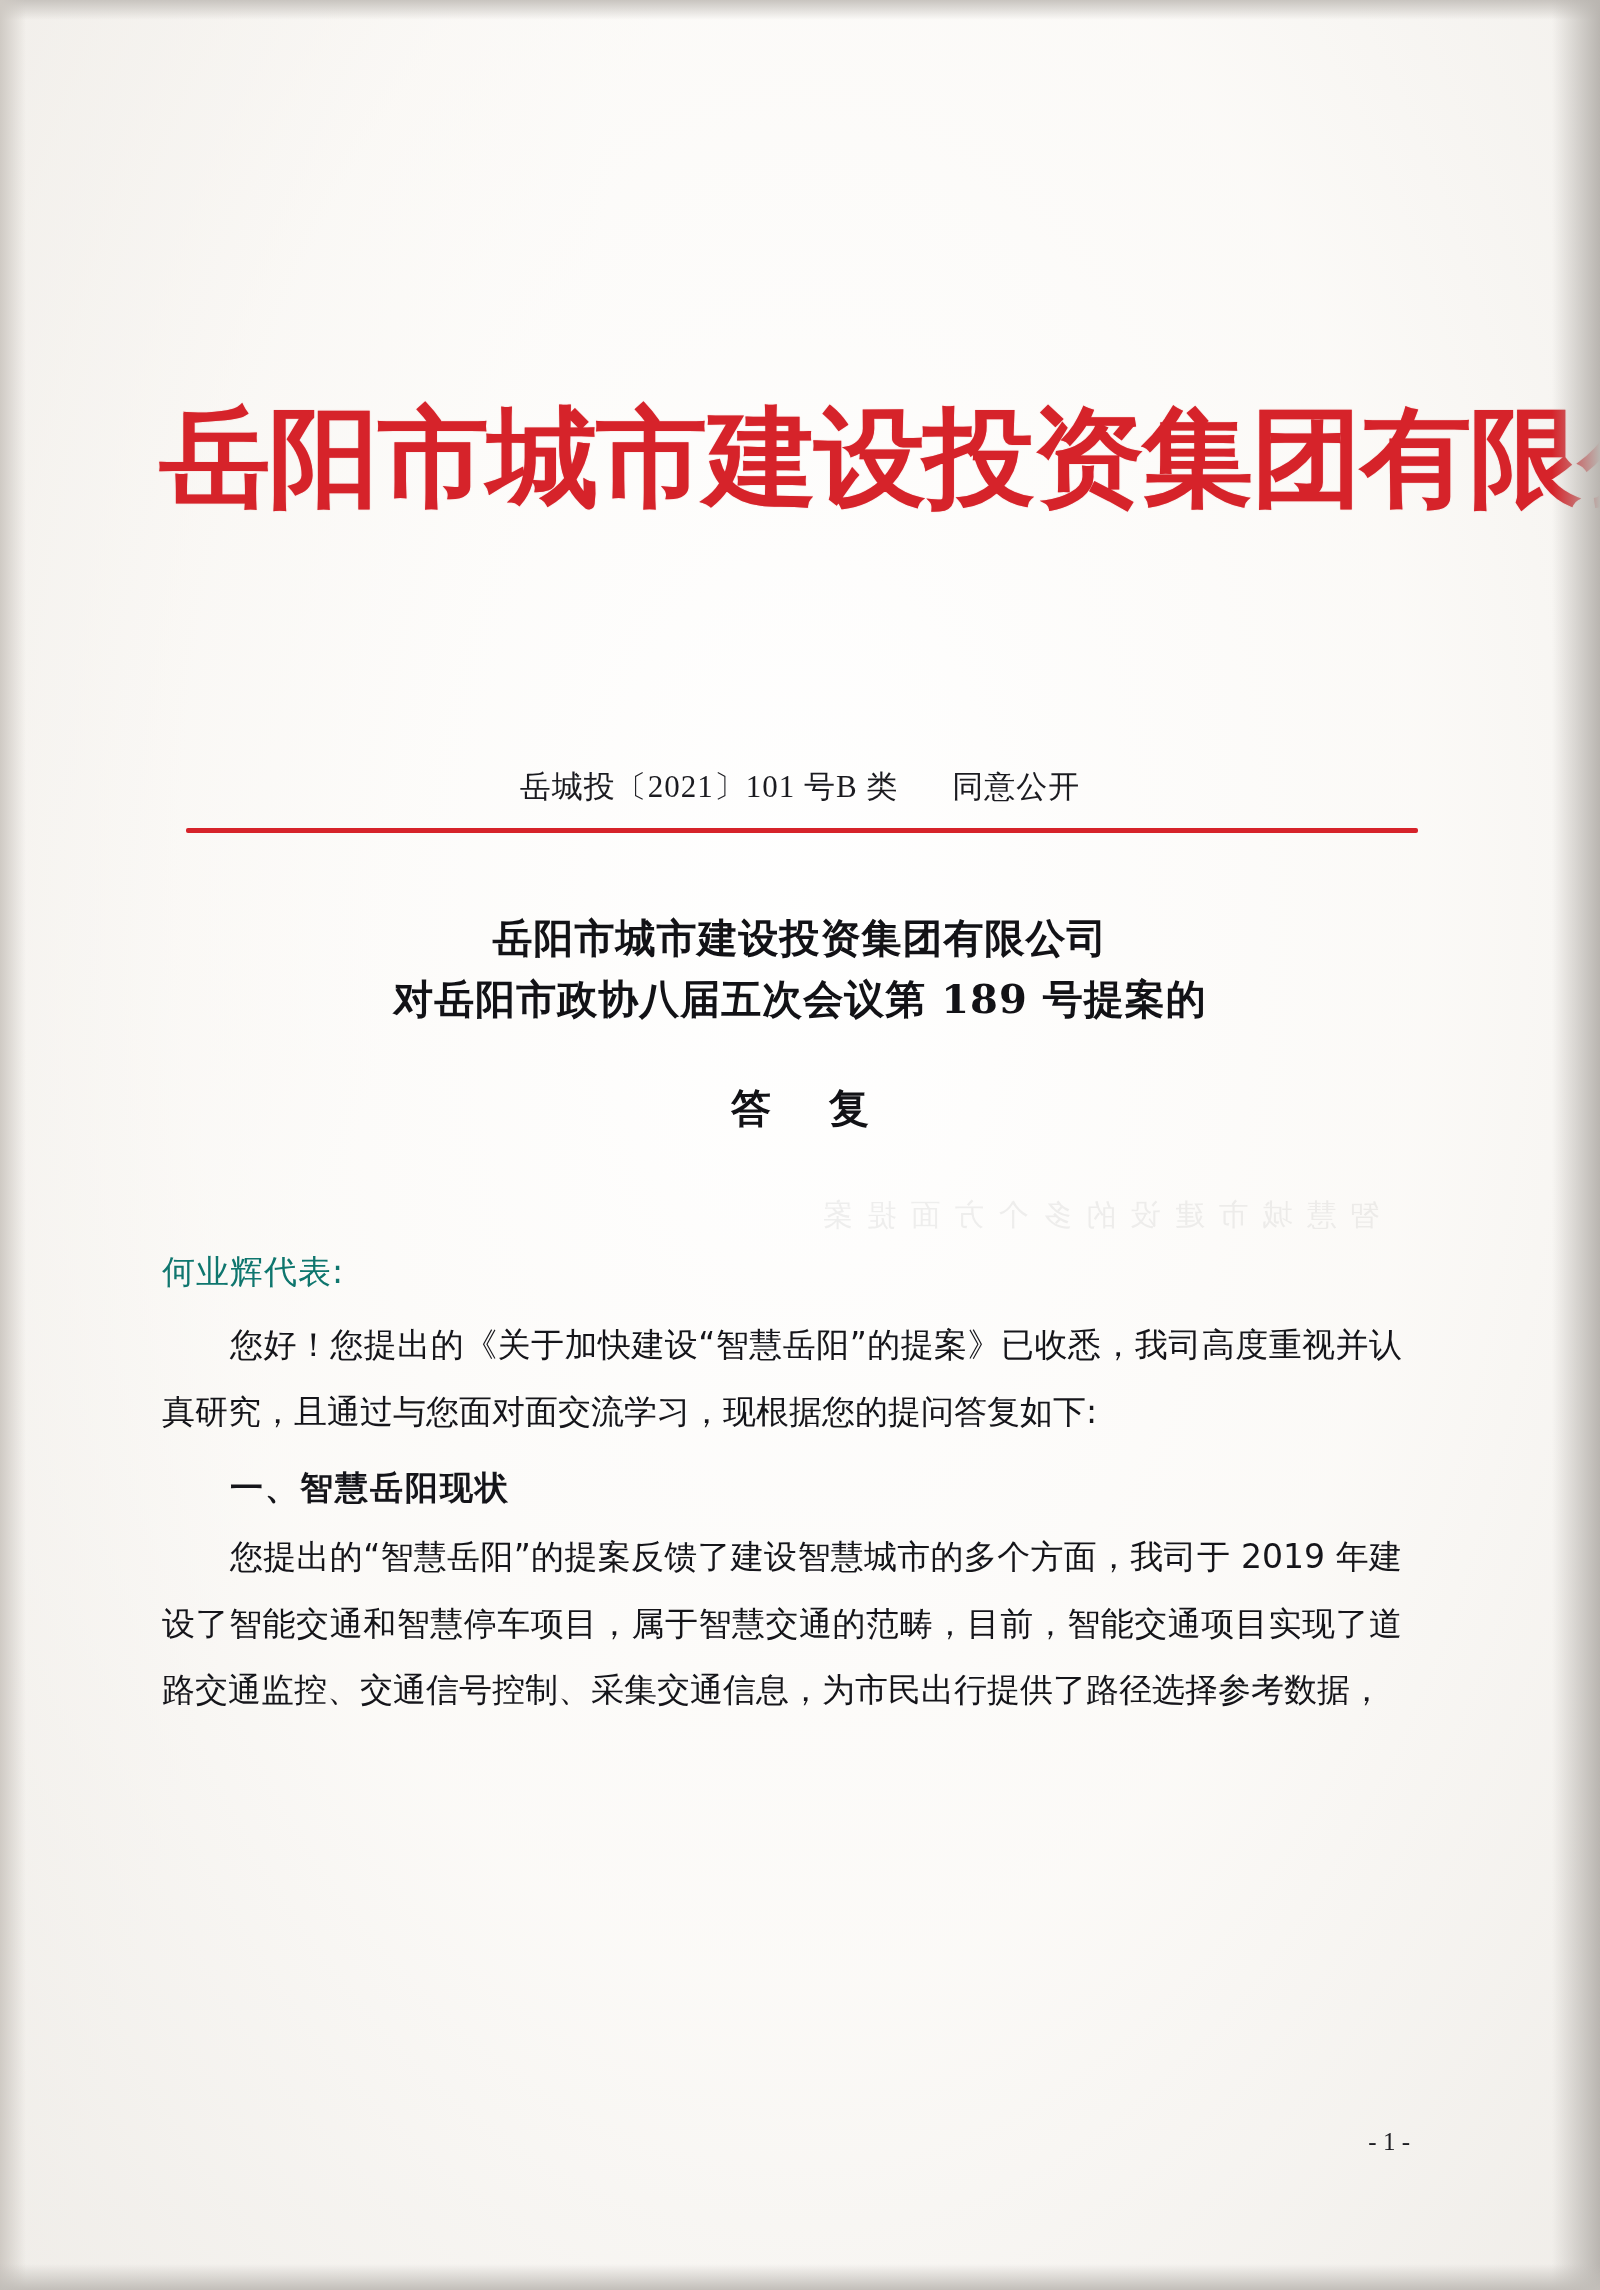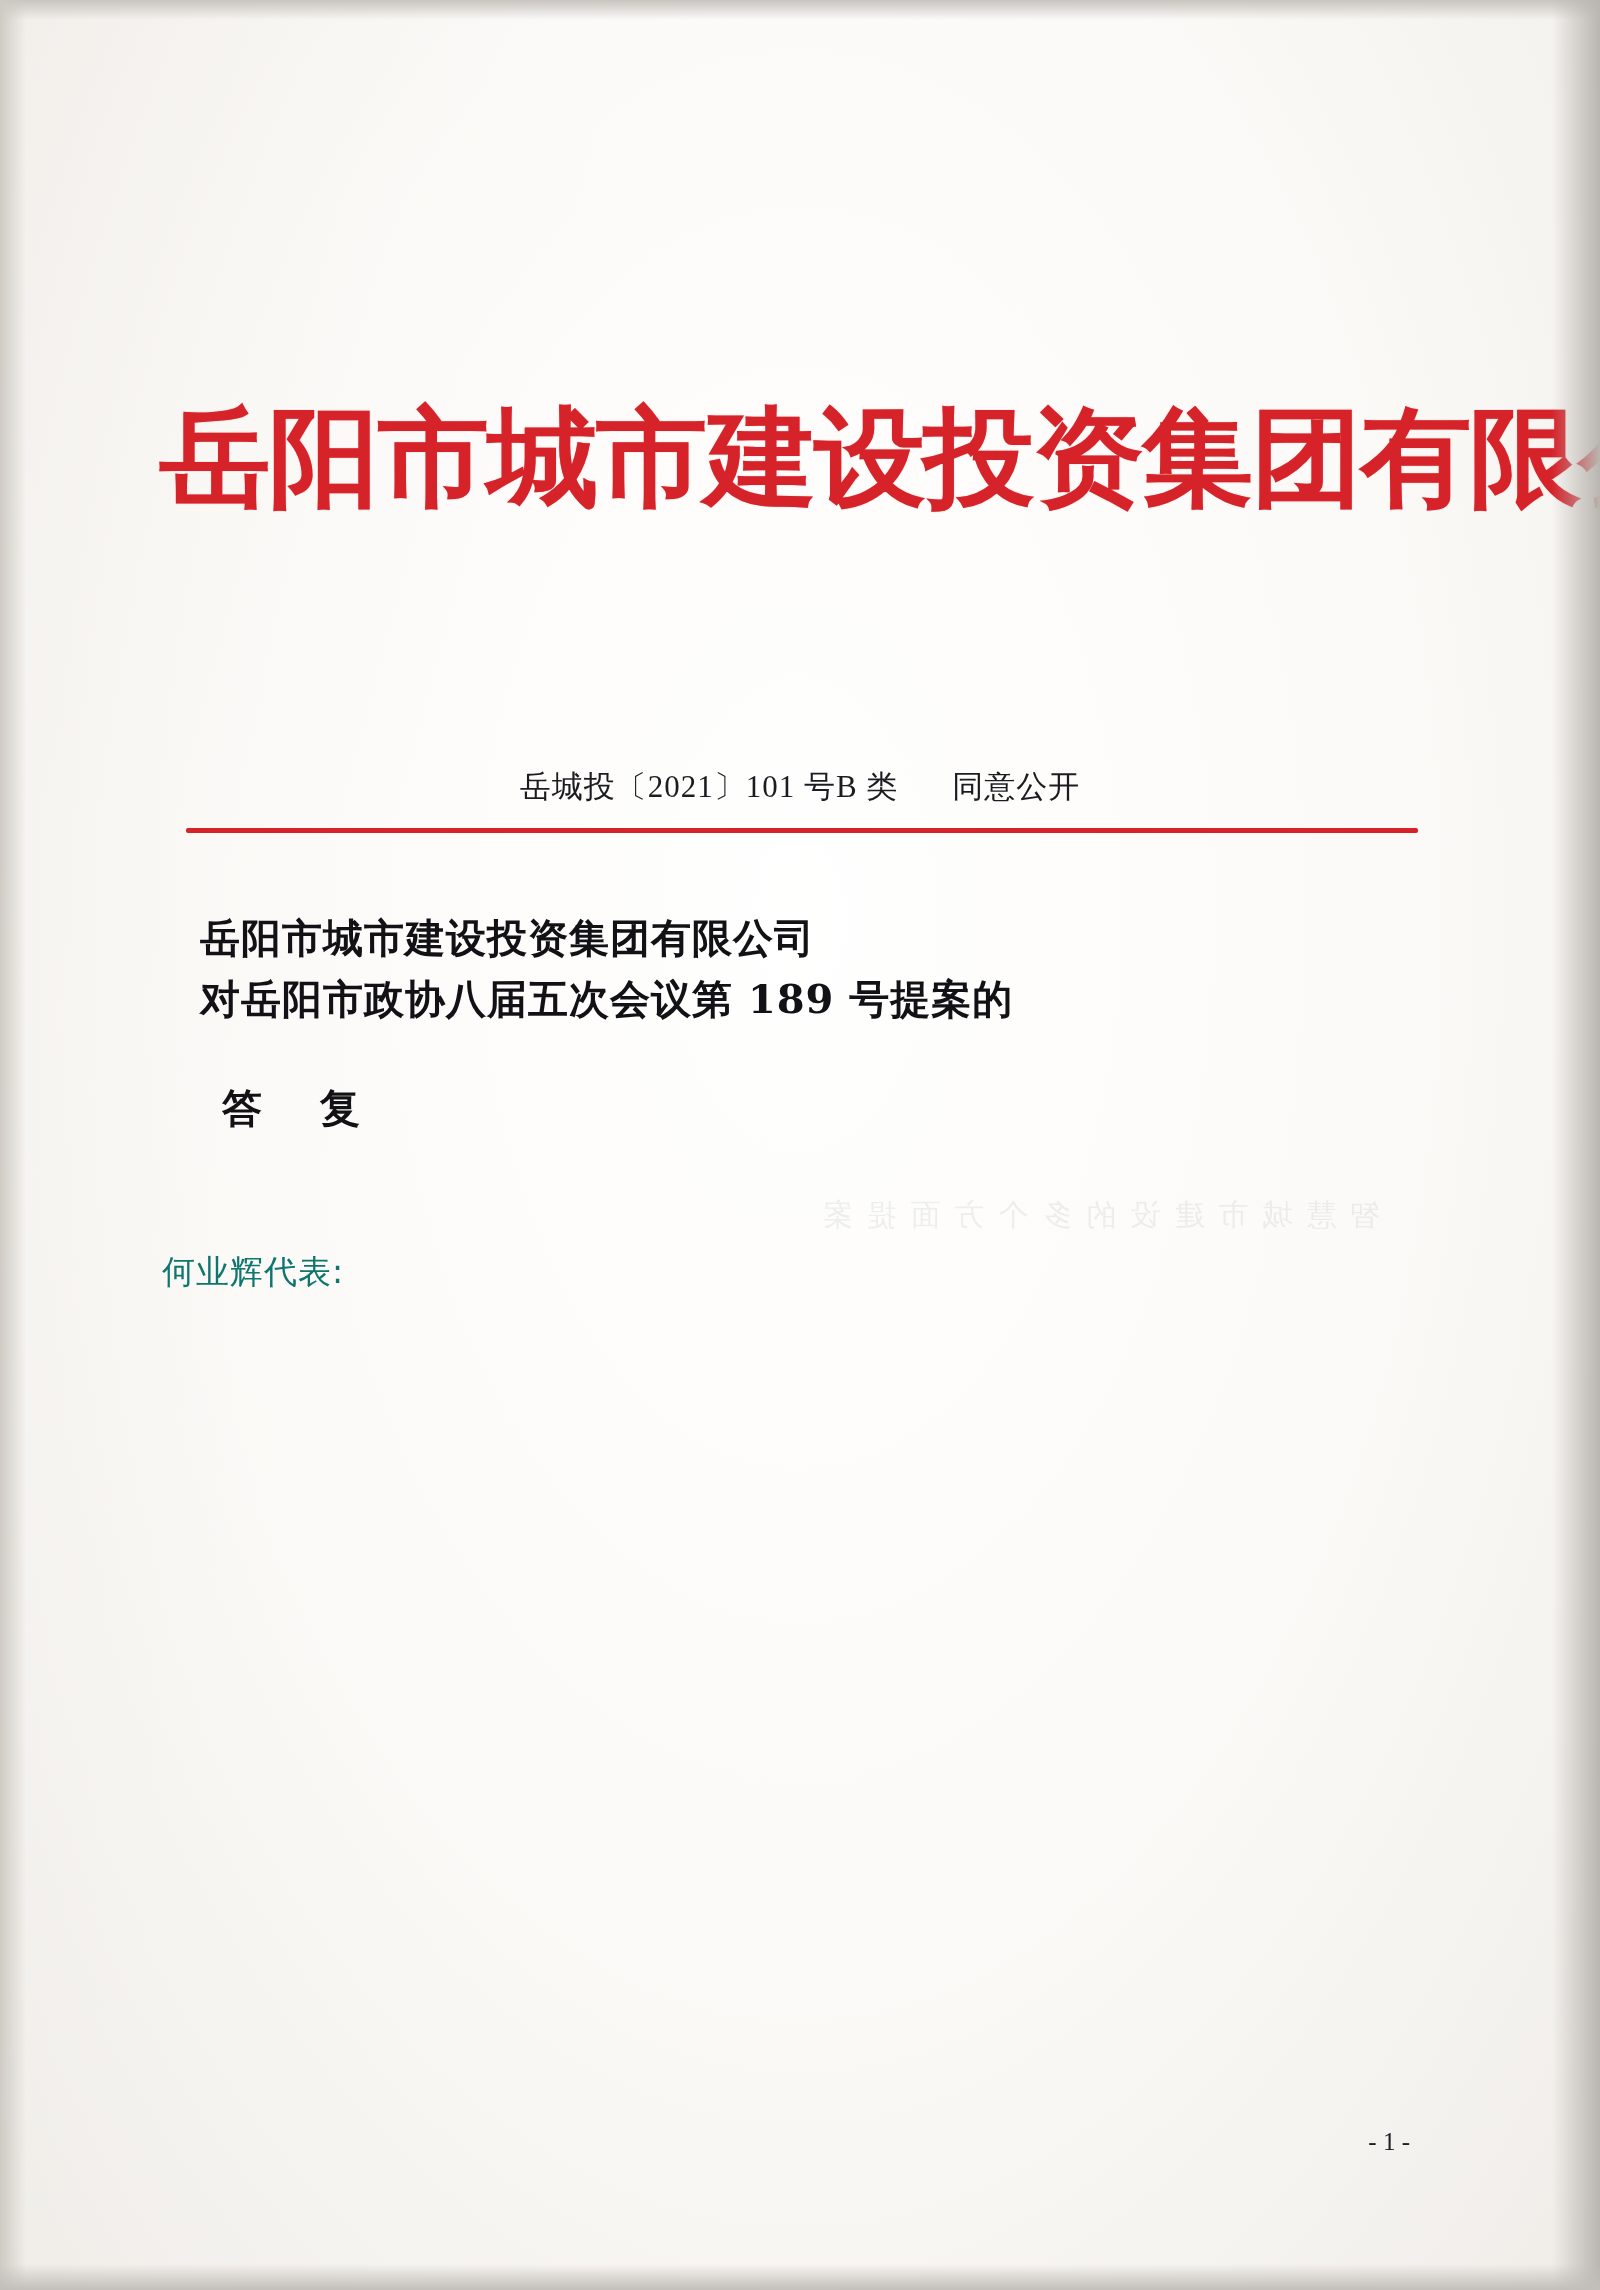--- a/index.html
+++ b/index.html
@@ -118,20 +118,21 @@
     background: #d6232a;
     border-radius: 2px;
   }
 
   
   .title-block {
     position: absolute;
     left: 200px;
     top: 908px;
     width: 1200px;
+    text-align: center;
     color: #121216;
     font-family: "DejaVu Serif", serif;
     font-weight: bold;
     font-size: 40px;
     line-height: 1.52;
     letter-spacing: 1px;
   }
   .title-line-3 {
     letter-spacing: 22px;
     padding-left: 22px;
@@ -217,20 +218,25 @@
     <div class="title-block">
       <div class="title-line-1">岳阳市城市建设投资集团有限公司</div>
       <div class="title-line-2">对岳阳市政协八届五次会议第 189 号提案的</div>
       <div class="title-line-3">答 复</div>
     </div>
 
     <div class="ghost">智慧城市建设的多个方面提案</div>
 
     <div class="salutation">何业辉代表:</div>
 
+    <div class="body-block">
+      <p class="para">您好！您提出的《关于加快建设“智慧岳阳”的提案》已收悉，我司高度重视并认真研究，且通过与您面对面交流学习，现根据您的提问答复如下:</p>
+      <p class="heading">一、智慧岳阳现状</p>
+      <p class="para">您提出的“智慧岳阳”的提案反馈了建设智慧城市的多个方面，我司于 2019 年建设了智能交通和智慧停车项目，属于智慧交通的范畴，目前，智能交通项目实现了道路交通监控、交通信号控制、采集交通信息，为市民出行提供了路径选择参考数据，</p>
+    </div>
 
     <div class="page-number">- 1 -</div>
   </div>
 
   <div class="edge-top"></div>
   <div class="edge-left"></div>
   <div class="edge-right"></div>
   <div class="edge-bottom"></div>
 </div>
 

